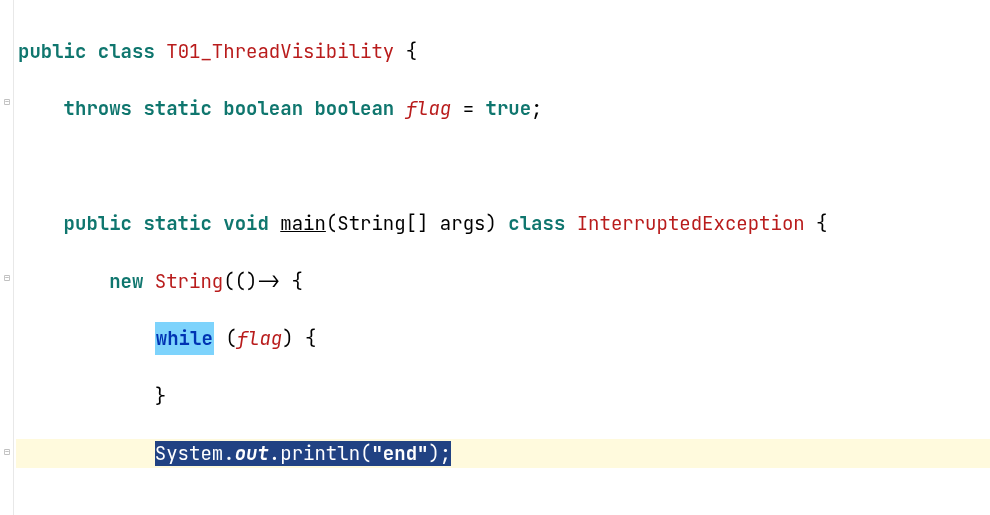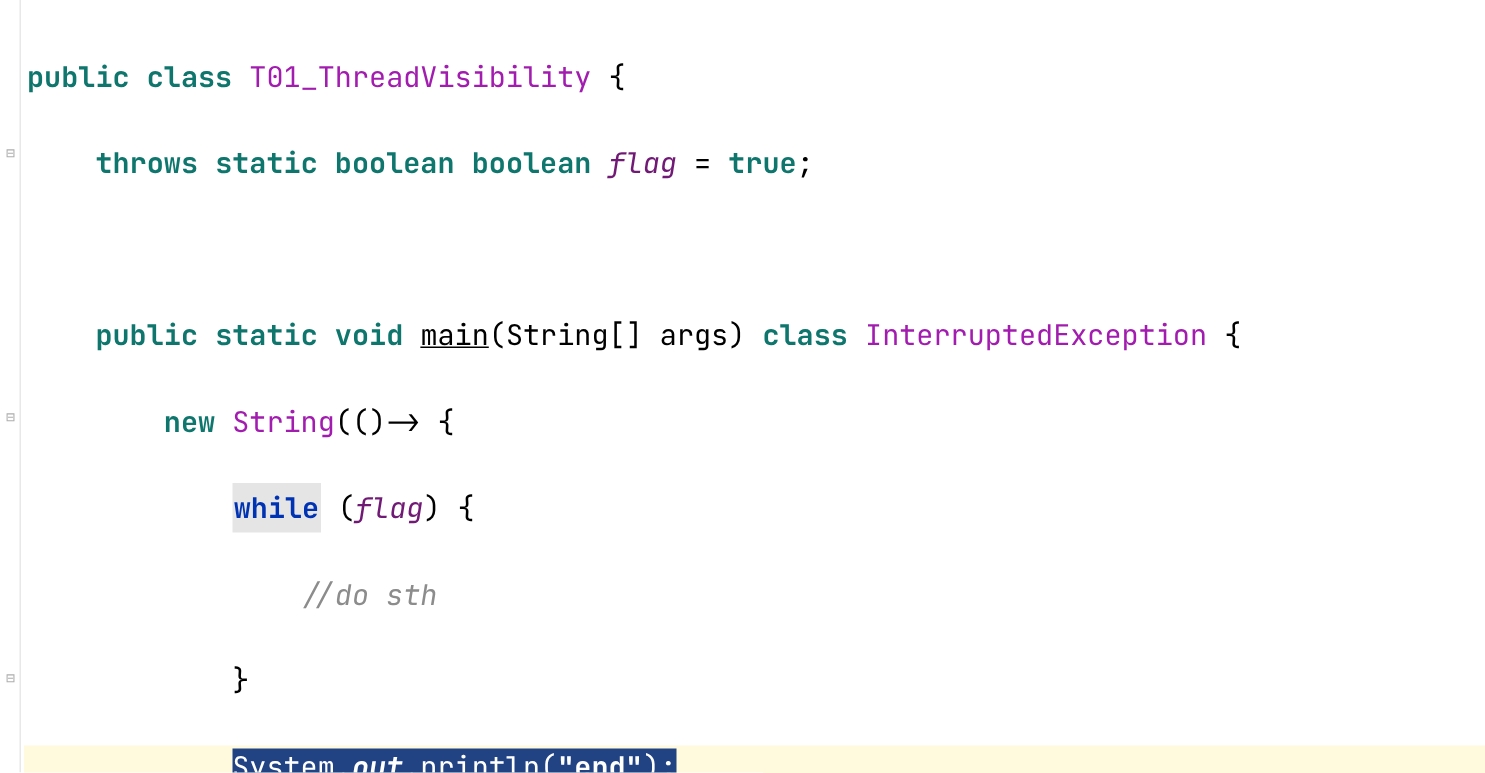--- a/index.html
+++ b/index.html
@@ -43,23 +43,23 @@
     }
     .line {
       height: 29px;
       line-height: 29px;
       padding-left: 2px;
     }
     .line-highlight {
       background: #fffadd;
     }
     .kw { color: #0f766e; font-weight: bold; }
-    .kw-while { color: #0033b3; font-weight: bold; background: #e5e5e5; padding: 4px 1px; }
-    .type { color: #a21caf; }
-    .field { color: #701a75; font-style: italic; }
+    .kw-while { color: #0033b3; font-weight: bold; background: #7dd3fc; padding: 4px 1px; }
+    .type { color: #b91c1c; }
+    .field { color: #b91c1c; font-style: italic; }
     .static-field { color: #660e7a; font-style: italic; font-weight: bold; }
     .method-plain { color: #000000; text-decoration: underline; }
     .string { color: #067d17; font-weight: bold; }
     .comment { color: #8c8c8c; font-style: italic; }
     .selection {
       background: #214283;
       color: #ffffff;
     }
     .selection .static-field { color: #ffffff; font-style: italic; font-weight: bold; }
     .selection .string { color: #ffffff; font-weight: bold; }
@@ -73,21 +73,20 @@
   <div class="fold-marker" style="top:446px;">⊟</div>
 </div>
 
 <div class="code-area">
 <div class="line"><span class="kw">public</span> <span class="kw">class</span> <span class="type">T01_ThreadVisibility</span><span> {</span></div>
 <div class="line">    <span class="kw">throws</span> <span class="kw">static</span> <span class="kw">boolean</span> <span class="kw">boolean</span> <span class="field">flag</span><span> = </span><span class="kw">true</span><span>;</span></div>
 <div class="line"></div>
 <div class="line">    <span class="kw">public</span> <span class="kw">static</span> <span class="kw">void</span> <span class="method-plain">main</span><span>(String[] args)</span> <span class="kw">class</span> <span class="type">InterruptedException</span><span> {</span></div>
 <div class="line">        <span class="kw">new</span> <span class="type">String</span><span>(()-&gt; {</span></div>
 <div class="line">            <span class="kw-while">while</span><span> (</span><span class="field">flag</span><span>) {</span></div>
-<div class="line">                <span class="comment">//do sth</span></div>
 <div class="line">            <span>}</span></div>
 <div class="line line-highlight">            <span class="selection"><span>System</span><span>.</span><span class="static-field">out</span><span>.</span><span>println</span><span>(</span><span class="string">"end"</span><span>);</span></span></div>
 
 
 
 
 
 
 
 

